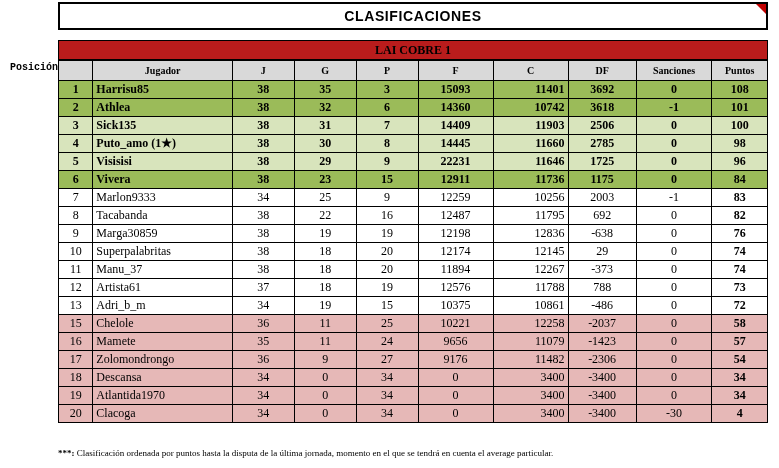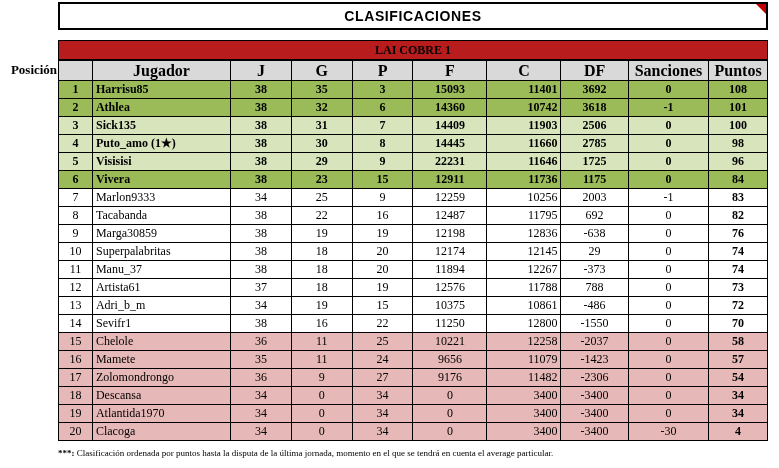--- a/index.html
+++ b/index.html
@@ -65,23 +65,23 @@
     color: #000000;
   }
 
   
   .pos-label {
     position: absolute;
     left: 10px;
     top: 62px;
     width: 48px;
     text-align: center;
-    font-family: Liberation Serif, serif;
+    font-family: Liberation Mono, monospace;
     font-weight: bold;
-    font-size: 13px;
+    font-size: 10px;
     color: #000000;
   }
 
   
   table.standings {
     position: absolute;
     left: 58px;
     top: 60px;
     width: 710px;
     border-collapse: collapse;
@@ -92,21 +92,21 @@
     border: 1px solid #000000;
     height: 18px;
     padding: 0 3px;
     white-space: nowrap;
     overflow: hidden;
   }
   table.standings thead th {
     background: #d9d9d9;
     font-family: "Liberation Serif", serif;
     font-weight: bold;
-    font-size: 16px;
+    font-size: 10px;
     text-align: center;
     height: 20px;
   }
   thead th.h-player { text-align: center; }
 
   
   .c-pos     { width: 38px;  text-align: center; }
   .c-player  { width: 152px; text-align: left; padding-left: 5px; }
   .c-num     { width: 72px;  text-align: center; }
   .c-f       { width: 84px;  text-align: center; }
@@ -314,32 +314,20 @@
           <td class="c-player">Adri_b_m</td>
           <td class="c-num">34</td>
           <td class="c-num">19</td>
           <td class="c-num">15</td>
           <td class="c-f">10375</td>
           <td class="c-c">10861</td>
           <td class="c-df">-486</td>
           <td class="c-sanc">0</td>
           <td class="c-pts">72</td>
         </tr>
-        <tr class="zone-plain">
-          <td class="c-pos">14</td>
-          <td class="c-player">Sevifr1</td>
-          <td class="c-num">38</td>
-          <td class="c-num">16</td>
-          <td class="c-num">22</td>
-          <td class="c-f">11250</td>
-          <td class="c-c">12800</td>
-          <td class="c-df">-1550</td>
-          <td class="c-sanc">0</td>
-          <td class="c-pts">70</td>
-        </tr>
         <tr class="zone-red">
           <td class="c-pos">15</td>
           <td class="c-player">Chelole</td>
           <td class="c-num">36</td>
           <td class="c-num">11</td>
           <td class="c-num">25</td>
           <td class="c-f">10221</td>
           <td class="c-c">12258</td>
           <td class="c-df">-2037</td>
           <td class="c-sanc">0</td>

